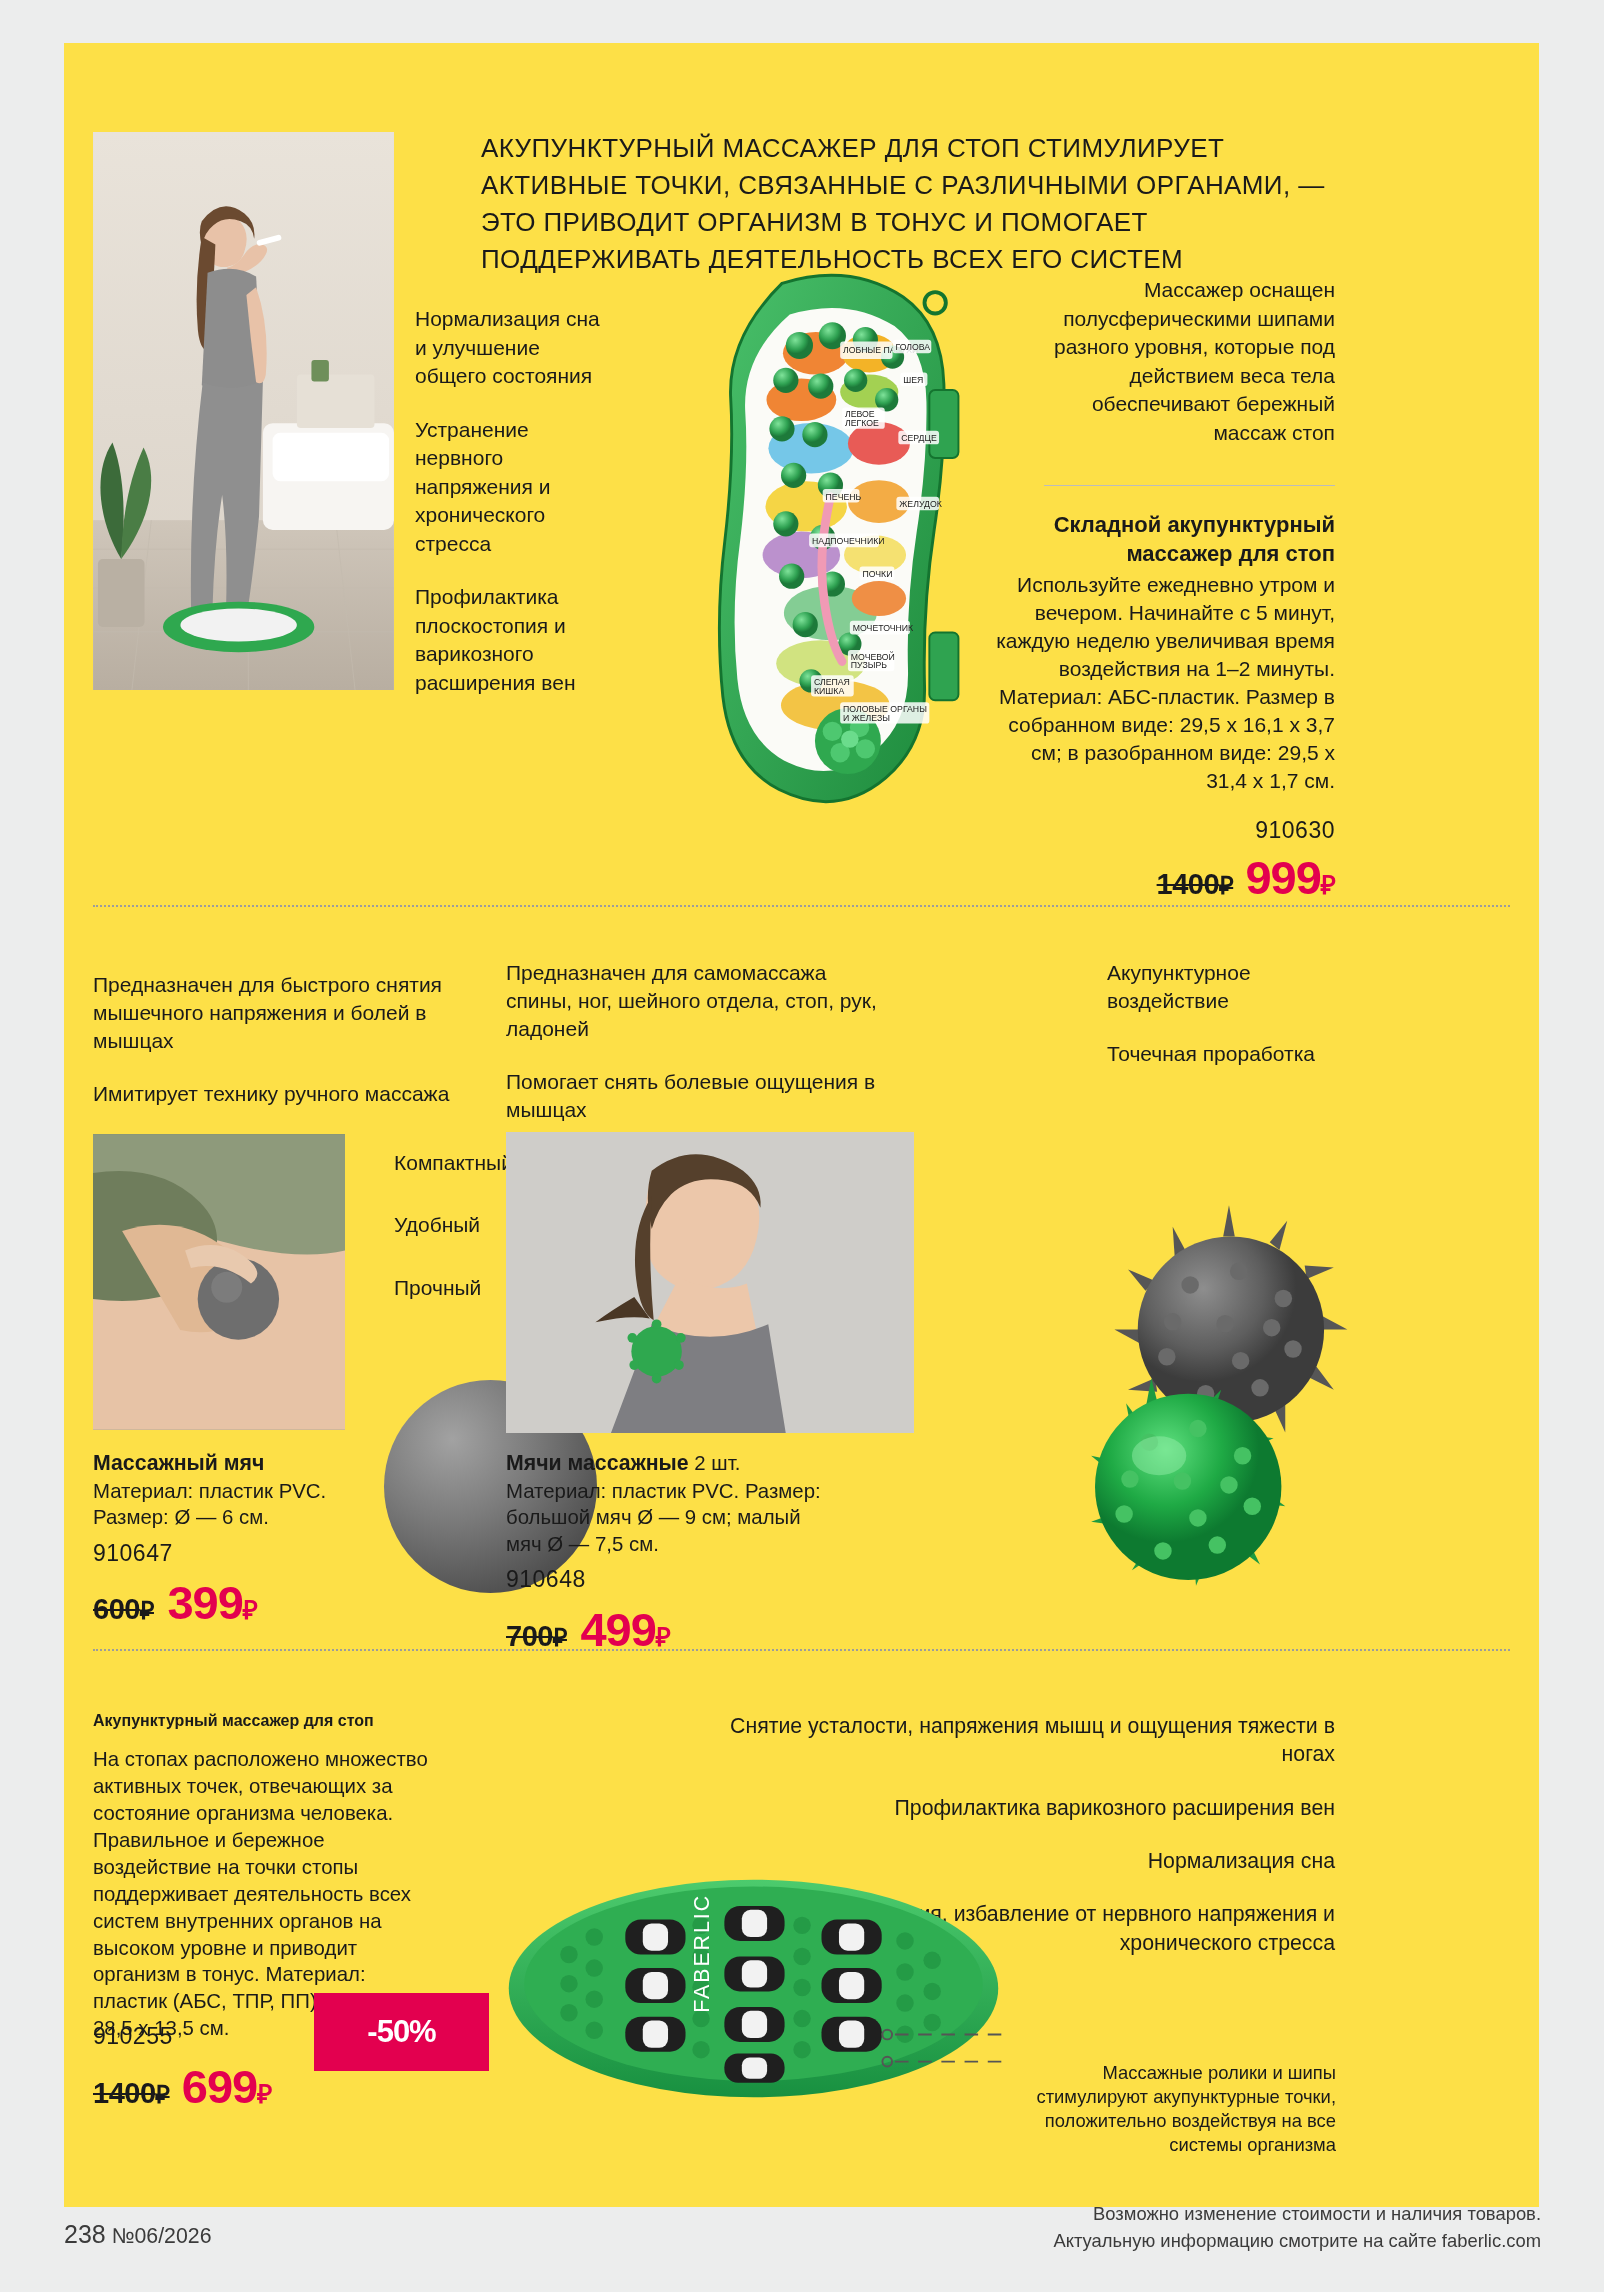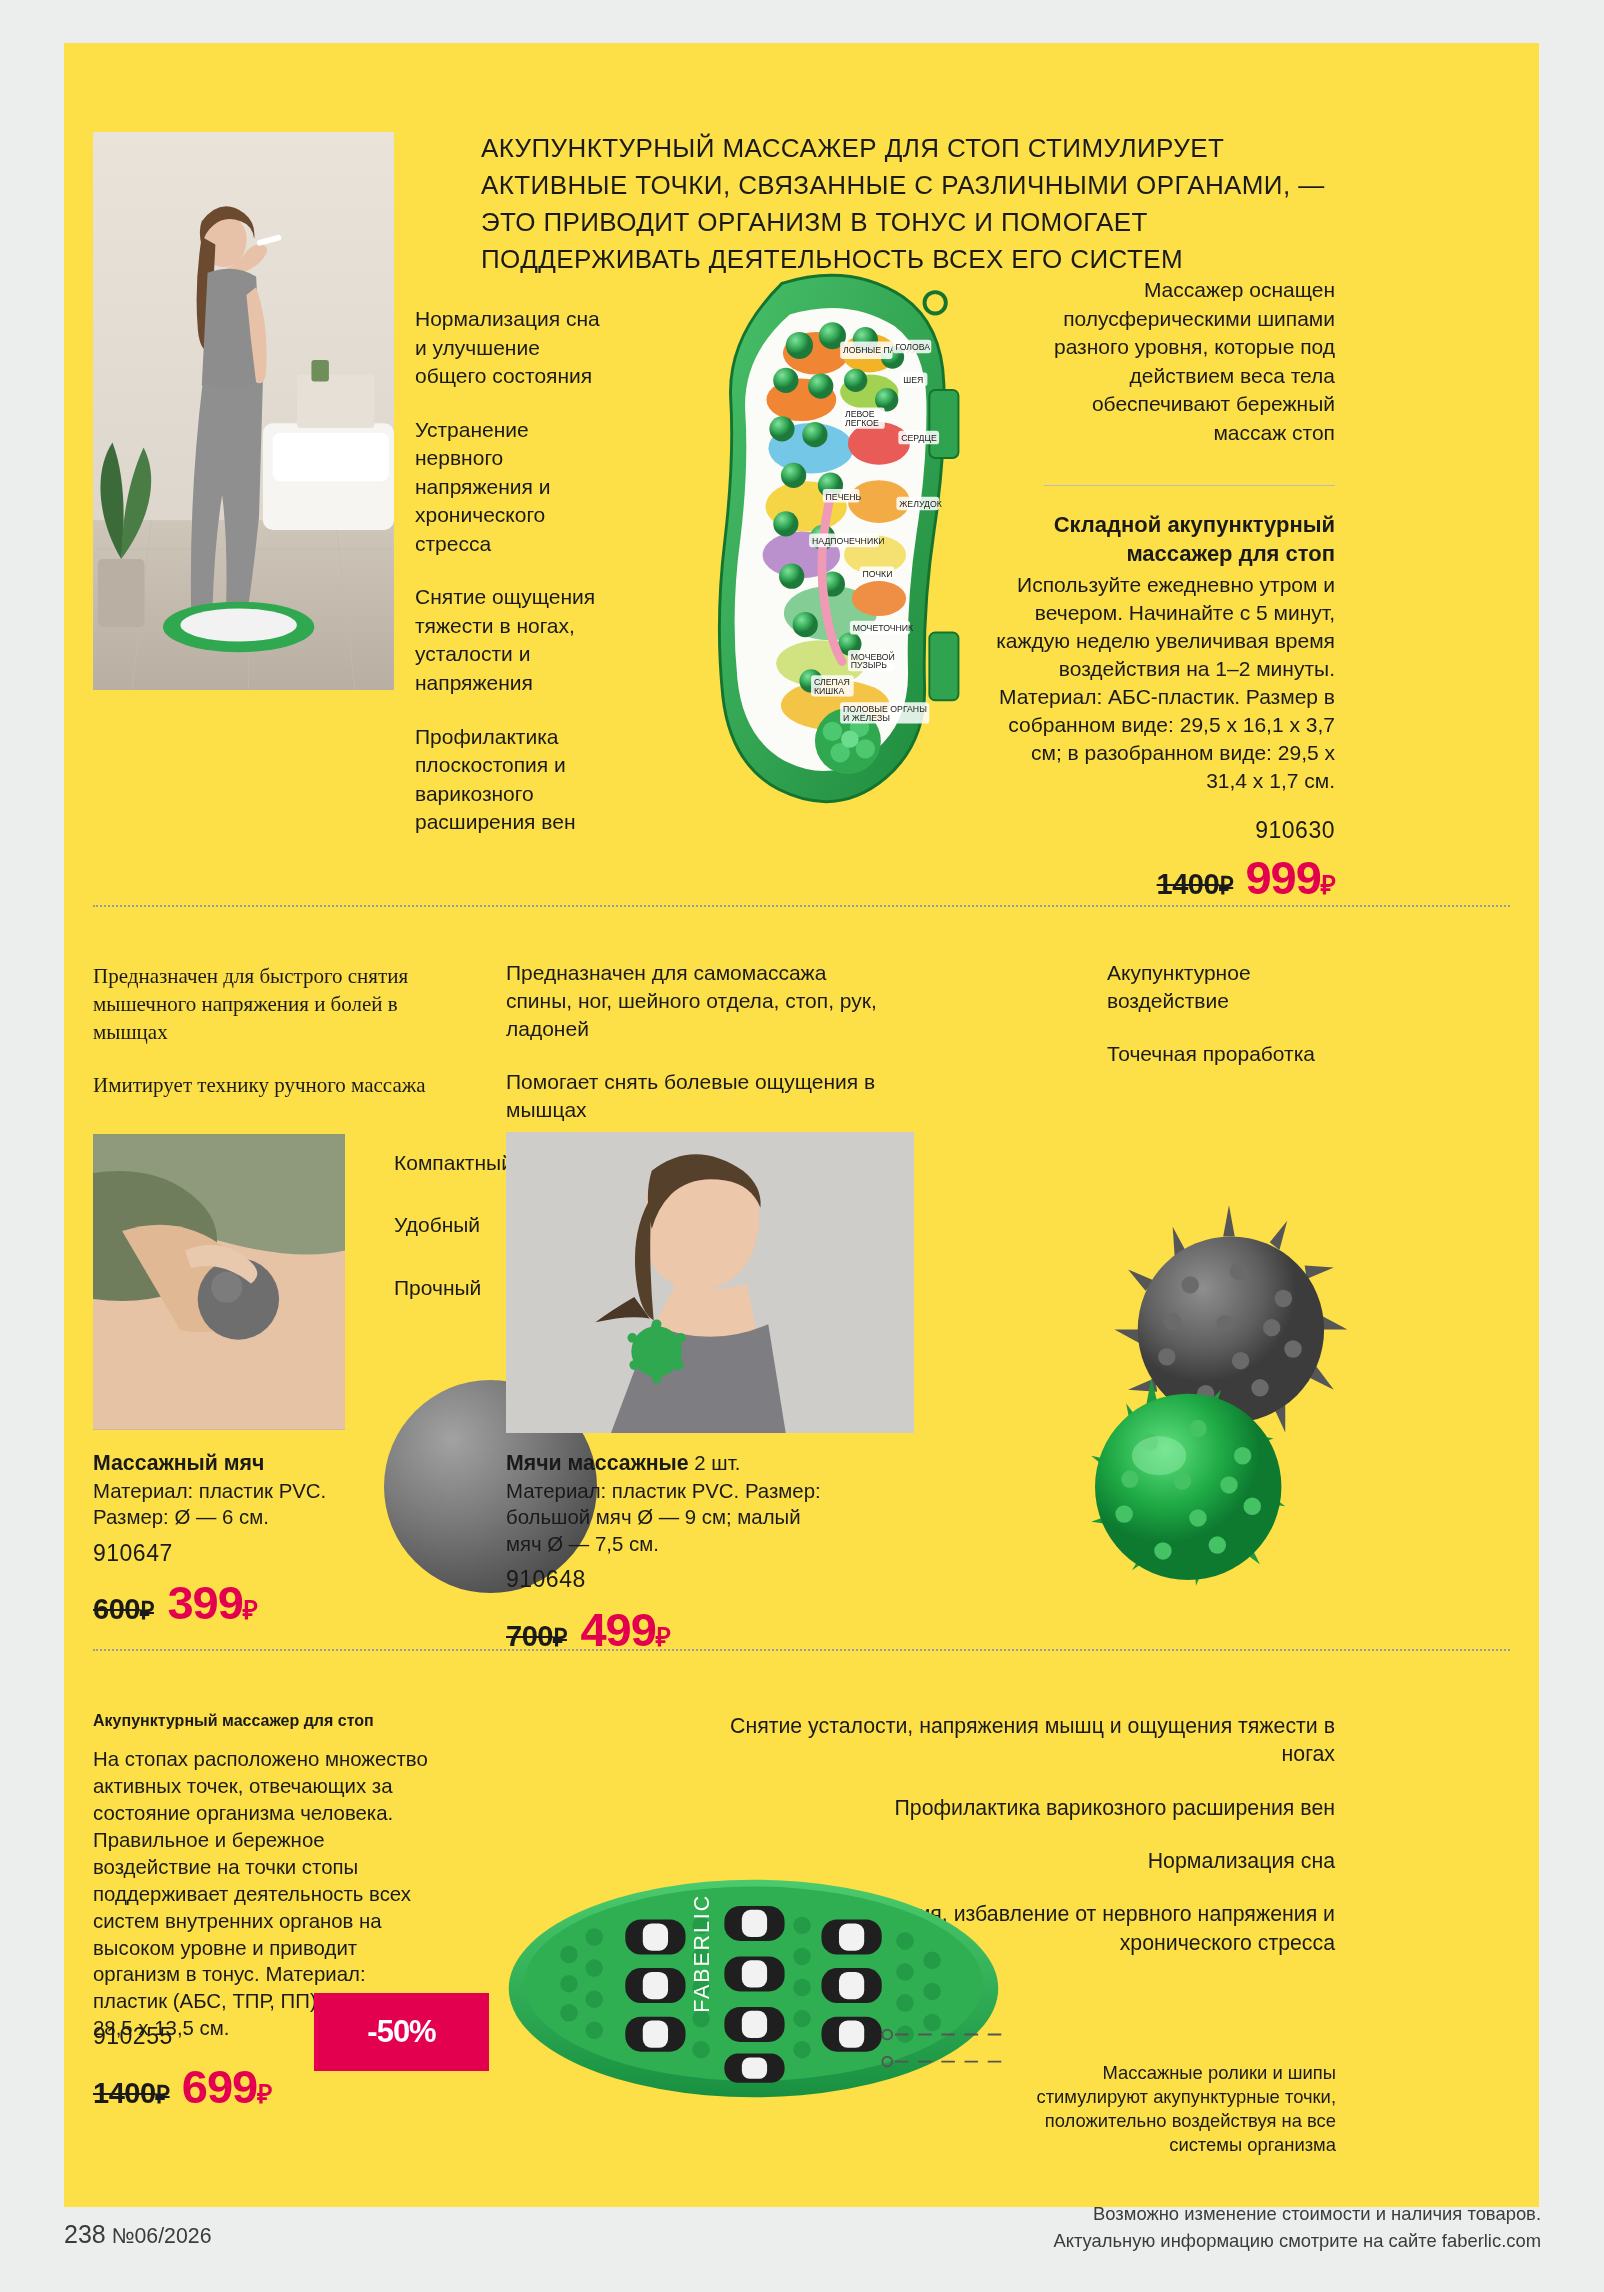--- a/index.html
+++ b/index.html
@@ -57,21 +57,21 @@
   .footmass { position:absolute; left:621px; top:221px; width:320px; height:543px; }
 
   
   .dots {
     position:absolute; height:0;
     border-top: 2.9px dotted #9c9c9c;
   }
 
   
   .s2a { position:absolute; left:29px; top:916px; width:369px; font-size:21px; line-height:1.33;}
-  .s2a p { margin:4px 0 25px 0;font-family:Liberation Serif, serif; }
+  .s2a p { margin:12px 0 25px 0; }
   .s2b { position:absolute; left:442px; top:916px; width:388px; font-size:21px; line-height:1.33;}
   .s2b p { margin:0 0 25px 0; }
   .s2c { position:absolute; left:1043px; top:916px; width:228px; font-size:21px; line-height:1.33;}
   .s2c p { margin:0 0 25px 0; }
 
   .photo2 { position:absolute; left:29px; top:1091px; width:252px; height:296px; overflow:hidden; background:#7a8a6a;}
   .s2words { position:absolute; left:330px; top:1106px; width:213px; font-size:21px; line-height:1.3;}
   .s2words p { margin:0 0 35px 0; }
 
   .prod1 { position:absolute; left:29px; top:1407px; width:291px; font-size:20.4px; line-height:1.3;}
@@ -177,21 +177,20 @@
       <g>
         <ellipse cx="150" cy="510" rx="78" ry="26" fill="#2fa84f"></ellipse>
         <ellipse cx="150" cy="508" rx="60" ry="17" fill="#f2f2f2"></ellipse>
       </g>
     </svg>
   </div>
 
   <div class="left-list">
     <p>Нормализация сна и улучшение общего состояния</p>
     <p>Устранение нервного напряжения и хронического стресса</p>
-    <p>Снятие ощущения тяжести в ногах, усталости и напряжения</p>
     <p>Профилактика плоскостопия и варикозного расширения вен</p>
   </div>
 
   <div class="footmass">
     <svg width="320" height="543" viewBox="0 0 330 560">
       <defs>
         <linearGradient id="gshell" x1="0" y1="0" x2="1" y2="1">
           <stop offset="0%" stop-color="#49c06a"></stop>
             <stop offset="100%" stop-color="#1d8a3c"></stop>
         </linearGradient>

